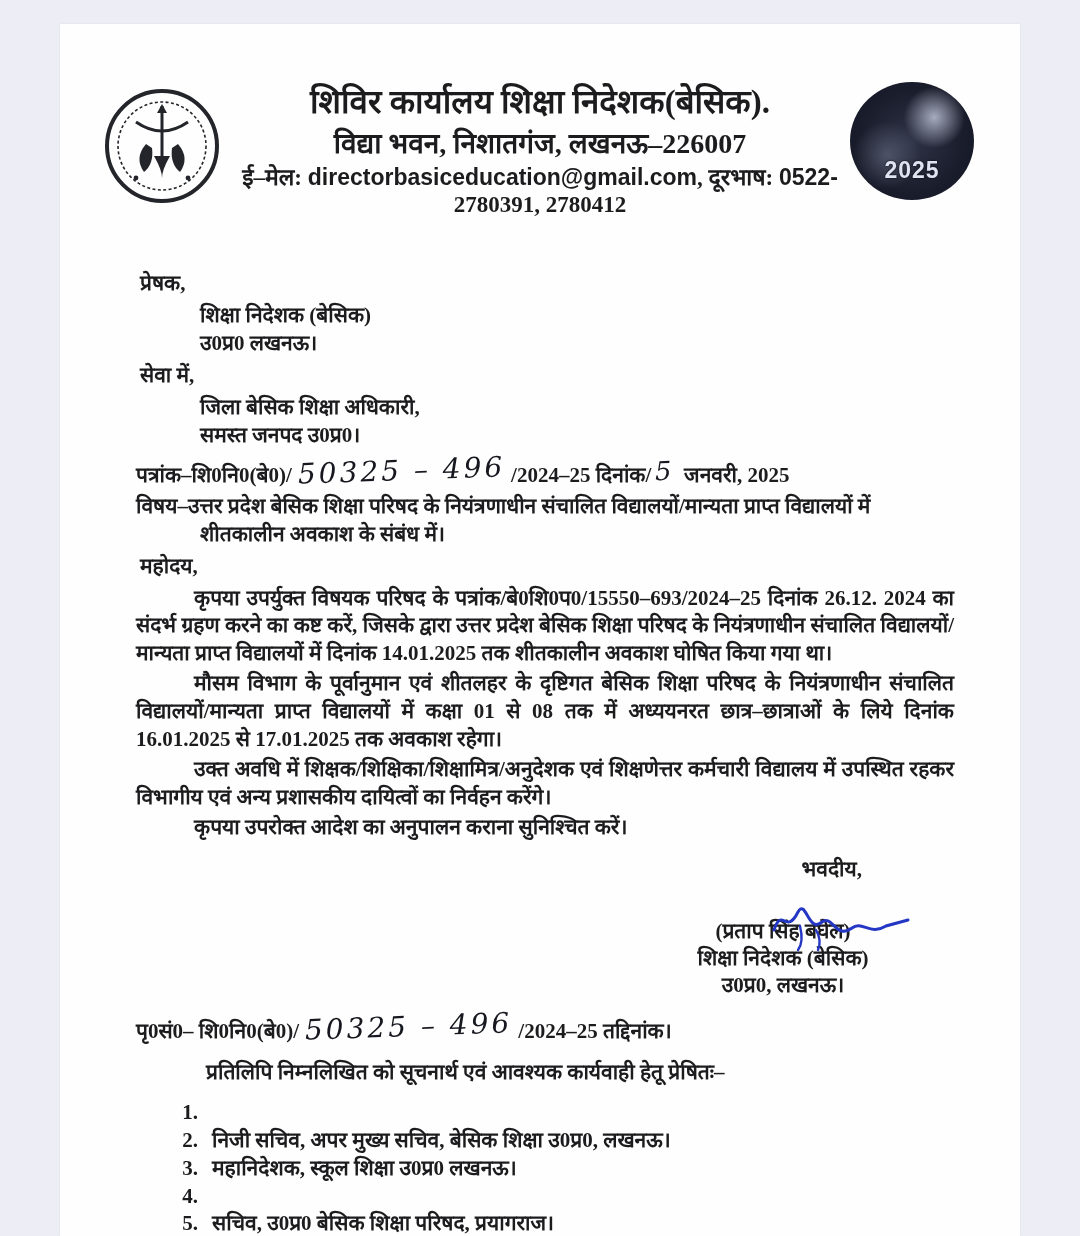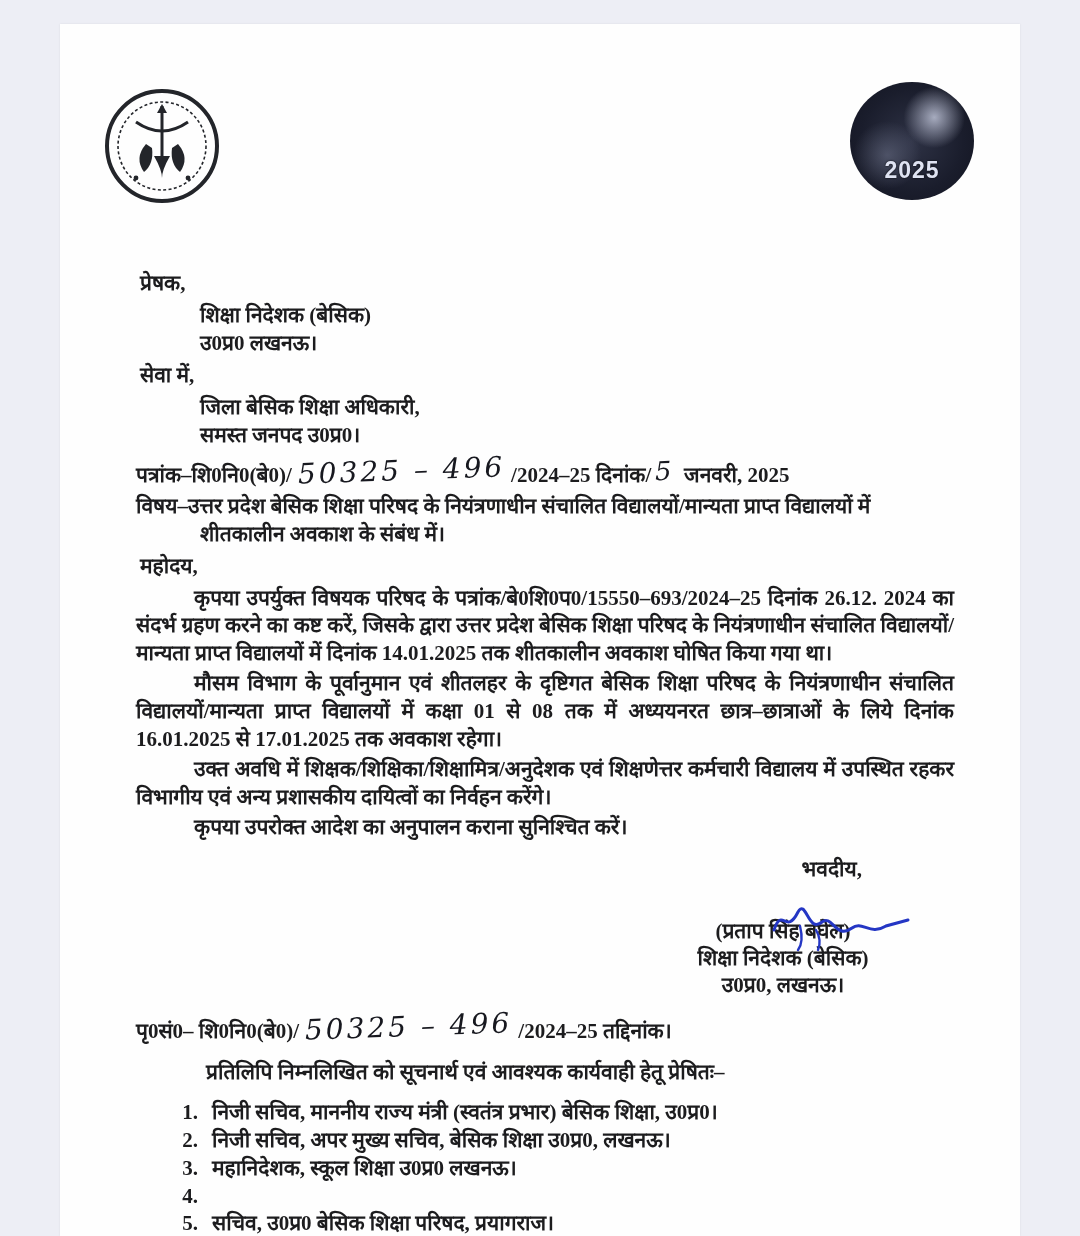--- a/index.html
+++ b/index.html
@@ -86,20 +86,26 @@
           <path d="M34 36 Q60 54 86 36" fill="none" stroke="#23252a" stroke-width="3"></path>
 
           <path d="M44 58 q-12 14 -2 28 q10 -8 8 -24 z" fill="#23252a"></path>
           <path d="M76 58 q12 14 2 28 q-10 -8 -8 -24 z" fill="#23252a"></path>
           <path d="M52 70 q8 14 8 22 q0 -8 8 -22 z" fill="#23252a"></path>
           <circle cx="34" cy="92" r="2.4" fill="#23252a"></circle>
           <circle cx="86" cy="92" r="2.4" fill="#23252a"></circle>
         </svg>
       </div>
 
+      <div class="header-text">
+        <div class="office-title">शिविर कार्यालय शिक्षा निदेशक(बेसिक).</div>
+        <div class="office-address">विद्या भवन, निशातगंज, लखनऊ–226007</div>
+        <div class="office-contact"><span>ई–मेल: </span><span class="latin">directorbasiceducation@gmail.com</span><span>, दूरभाष: </span><span class="latin">0522-</span></div>
+        <div class="office-contact latin">2780391, 2780412</div>
+      </div>
 
       <div class="stamp">
         <span class="stamp-year">2025</span>
       </div>
     </div>
 
     <div class="content">
 
       <p class="block-label">प्रेषक,</p>
       <p class="indent1">शिक्षा निदेशक (बेसिक)</p>
@@ -132,21 +138,20 @@
         <div>उ0प्र0, लखनऊ।</div>
       </div>
 
       <p class="endorse-ref"><span>पृ0सं0– शि0नि0(बे0)/</span><span class="hw">50325 – 496</span><span>/2024–25 तद्दिनांक।</span></p>
 
       <p class="copy-line">प्रतिलिपि निम्नलिखित को सूचनार्थ एवं आवश्यक कार्यवाही हेतू प्रेषितः–</p>
 
       <div class="copy-list">
         <div class="copy-item">
             <span class="num">1.</span>
-            <span class="txt">निजी सचिव, माननीय राज्य मंत्री (स्वतंत्र प्रभार) बेसिक शिक्षा, उ0प्र0।</span>
           </div>
         <div class="copy-item">
             <span class="num">2.</span>
             <span class="txt">निजी सचिव, अपर मुख्य सचिव, बेसिक शिक्षा उ0प्र0, लखनऊ।</span>
           </div>
         <div class="copy-item">
             <span class="num">3.</span>
             <span class="txt">महानिदेशक, स्कूल शिक्षा उ0प्र0 लखनऊ।</span>
           </div>
         <div class="copy-item">

